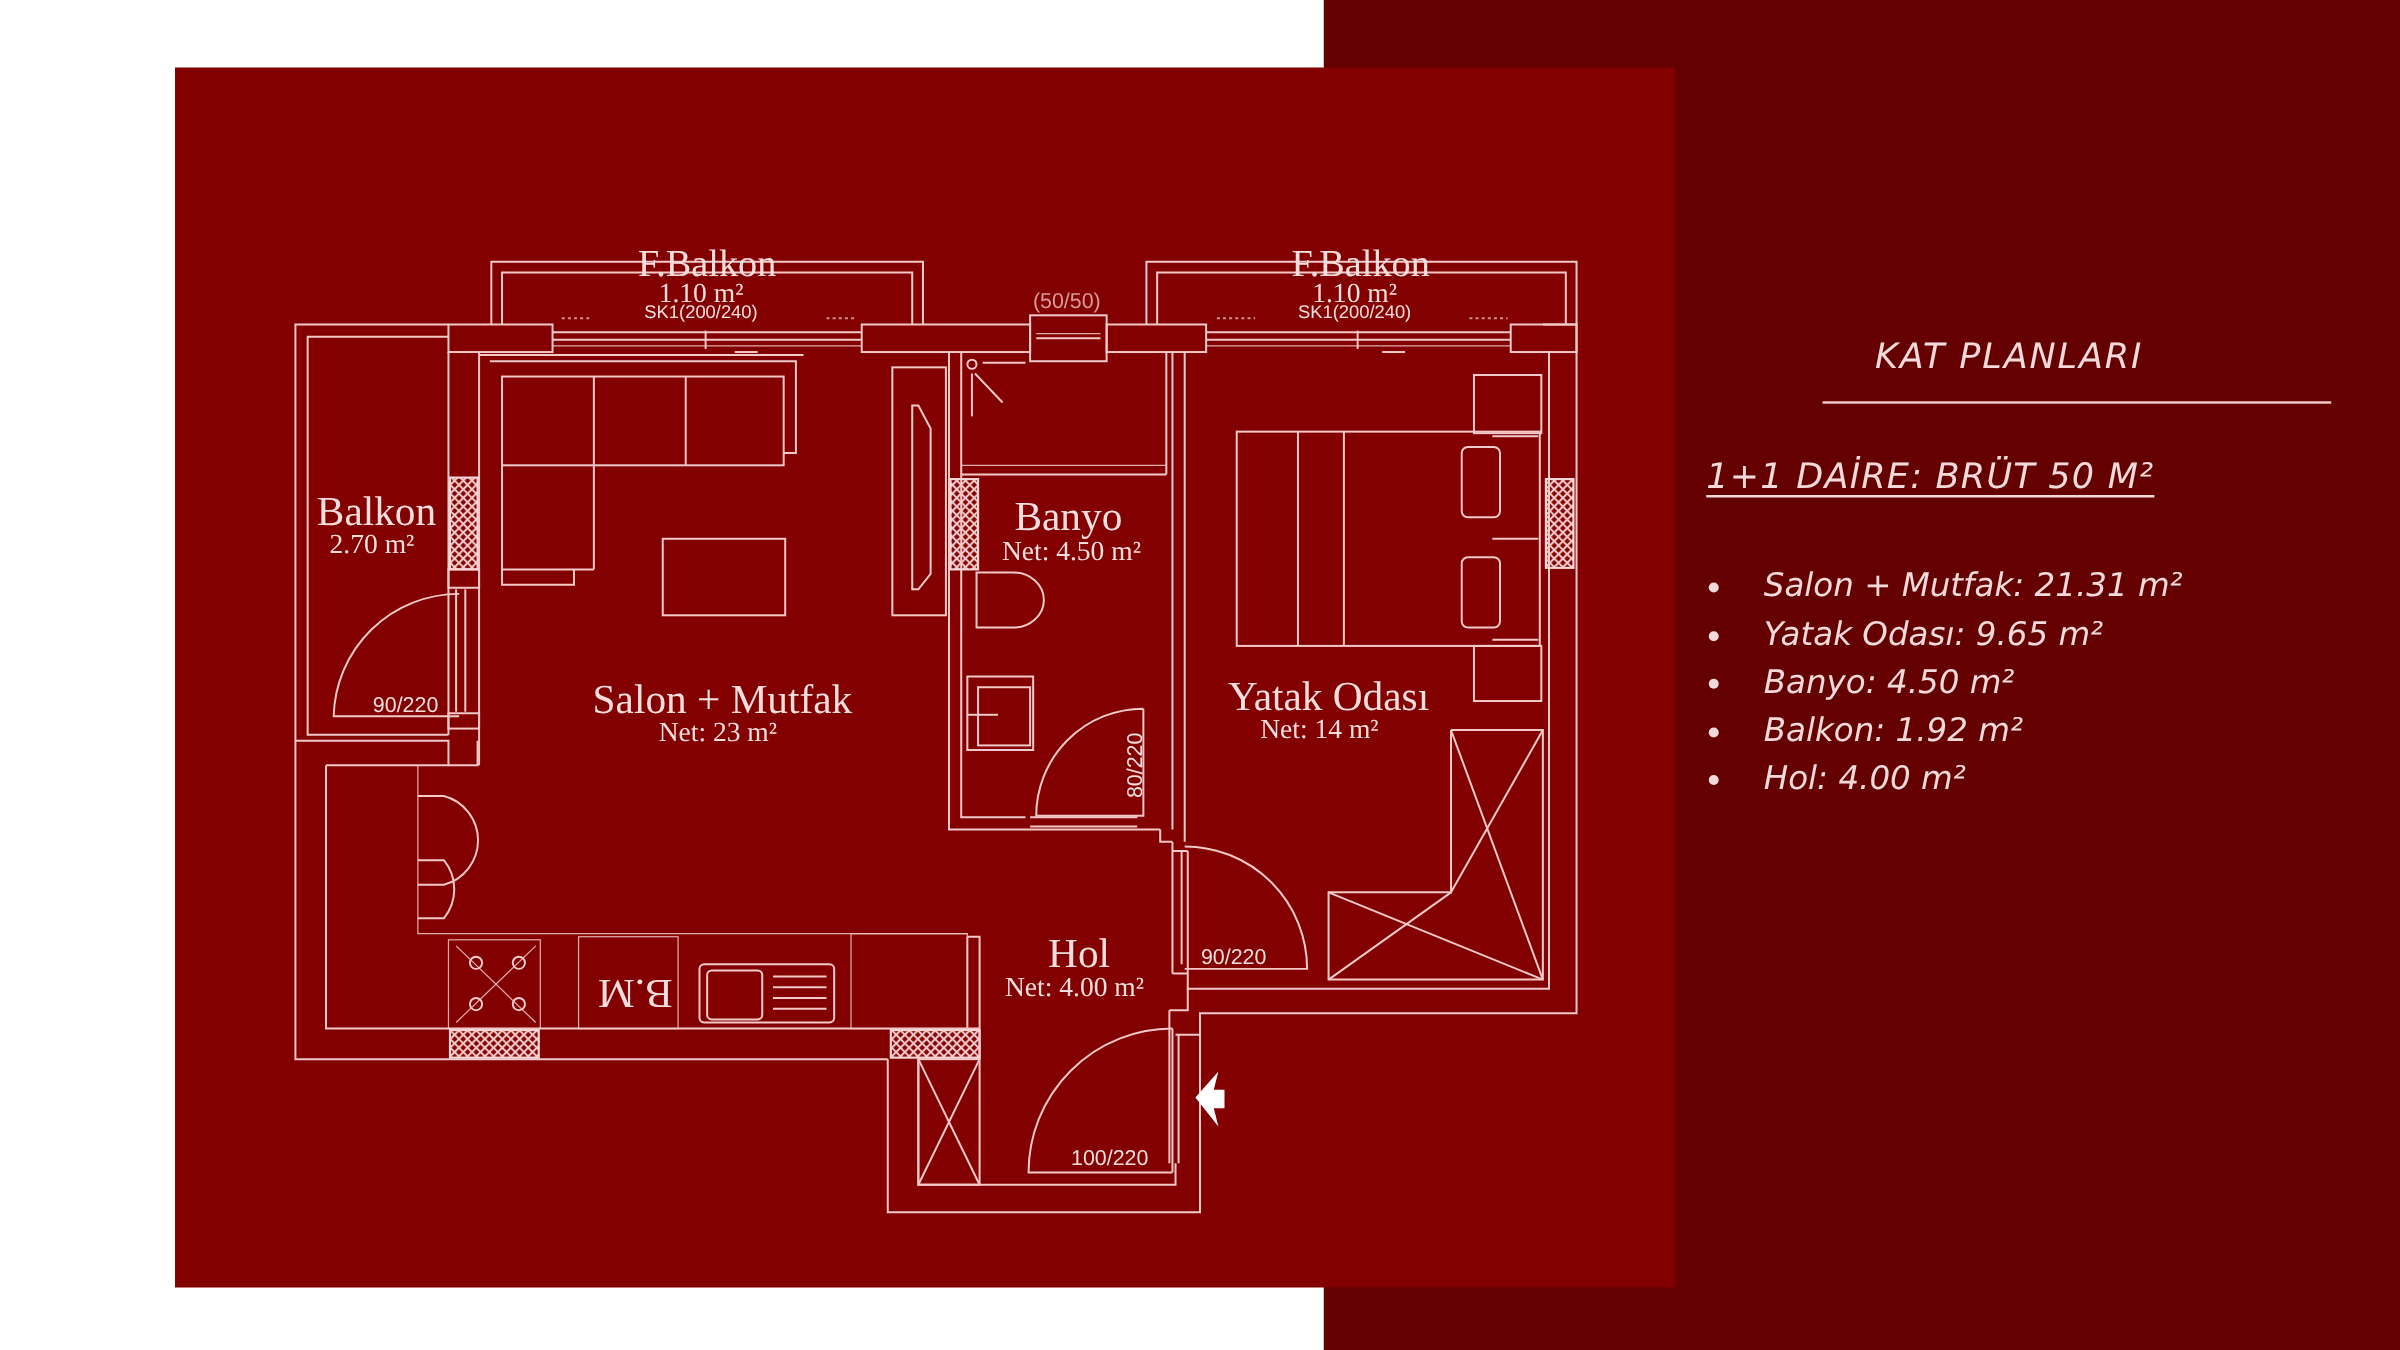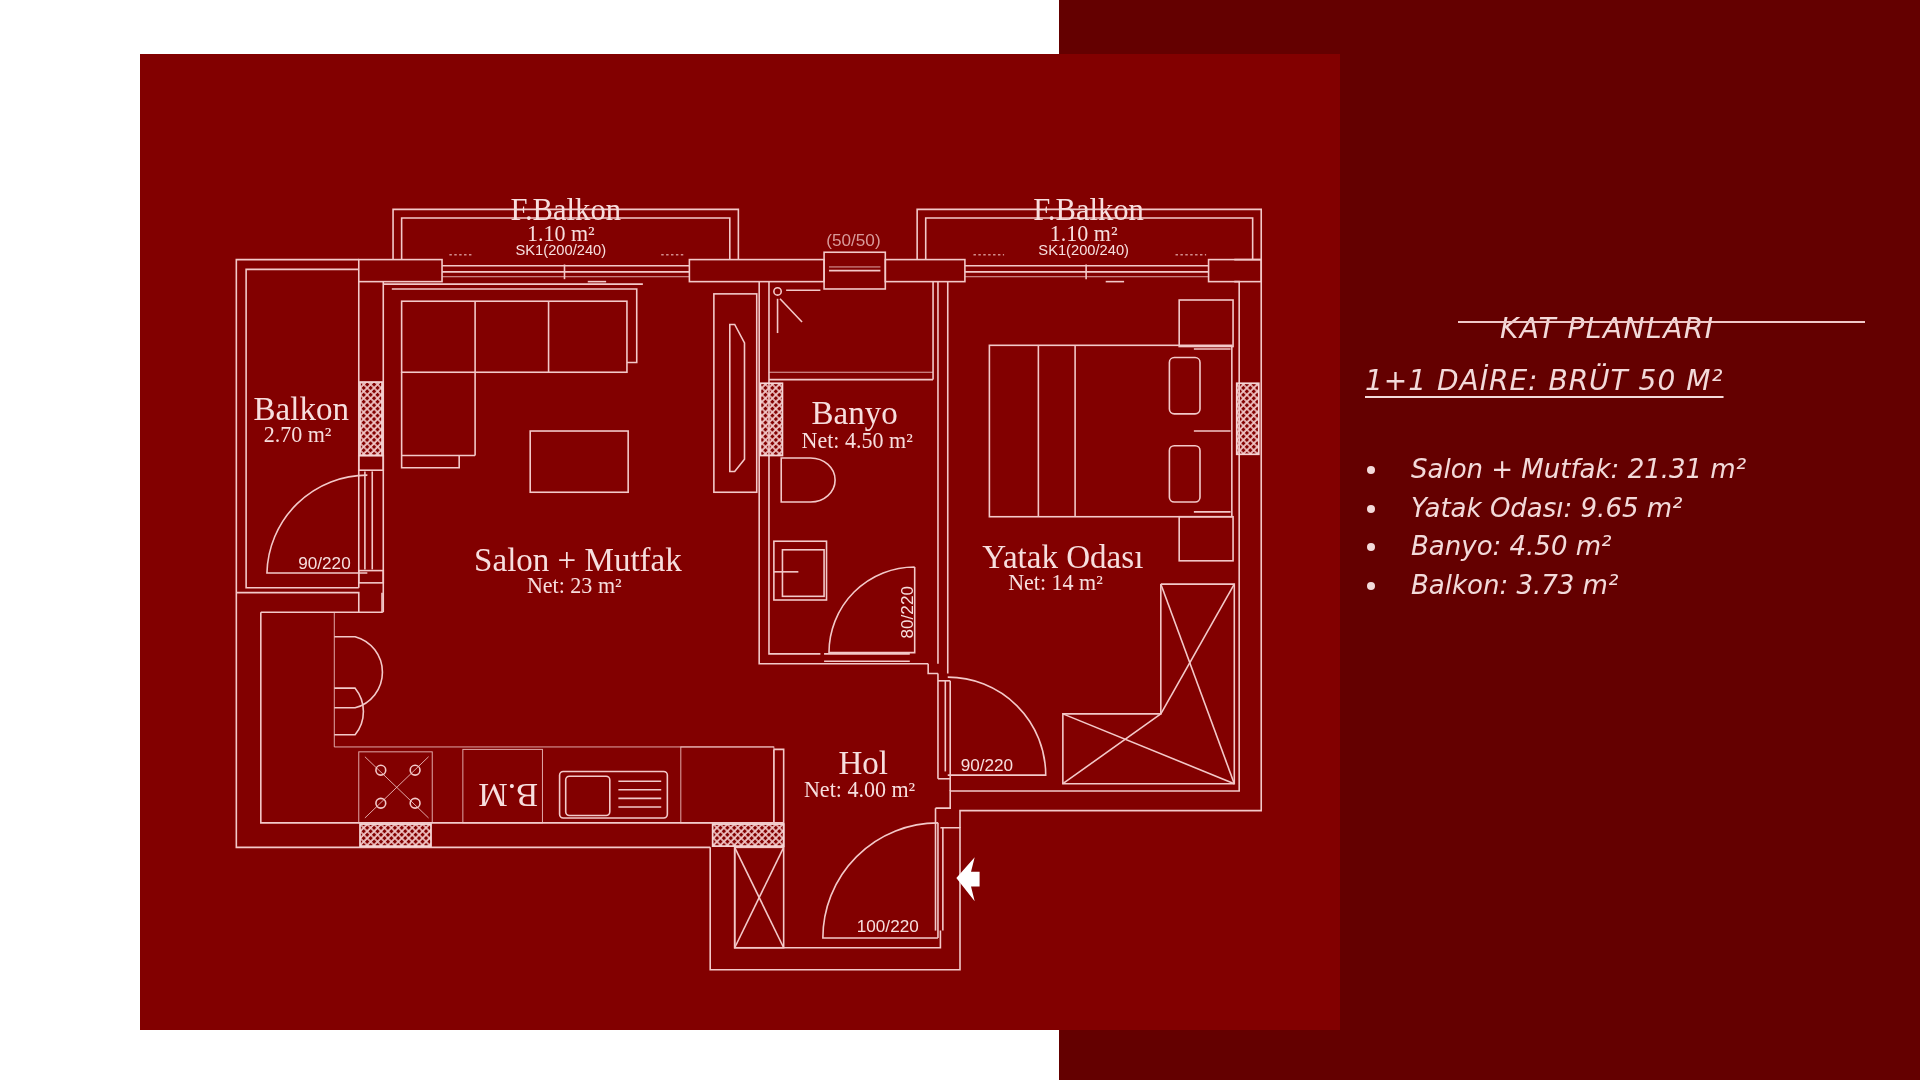--- a/index.html
+++ b/index.html
@@ -15,21 +15,21 @@
   .plan .dash { stroke-dasharray:2 2; opacity:0.7; }
   .plan text { fill:#f7dede; stroke:none; }
   .plan .room { font-family:"Liberation Serif", serif; font-size:27px; }
   .plan .net { font-family:"Liberation Serif", serif; font-size:18px; }
   .plan .fb { font-family:"Liberation Serif", serif; font-size:25px; }
   .plan .sk { font-family:"Liberation Sans Narrow","Liberation Sans", sans-serif; font-size:12px; }
   .plan .door { font-family:"Liberation Sans", sans-serif; font-size:14px; }
   .plan .paren { font-family:"Liberation Sans", sans-serif; font-size:14px; fill:#d89a9a; }
 
   .side { position:absolute; left:1360px; top:0; width:520px; color:#f3dada; font-family:"DejaVu Sans", sans-serif; }
-  .kat-title { position:absolute; left:140px; top:268px; font-size:28px; font-weight:300; font-style:italic; letter-spacing:1.5px; color:#f3dada; white-space:nowrap;margin-top:44px; }
+  .kat-title { position:absolute; left:140px; top:268px; font-size:28px; font-weight:300; font-style:italic; letter-spacing:1.5px; color:#f3dada; white-space:nowrap; }
   .kat-rule { position:absolute; left:98px; top:321px; width:407px; height:2px; background:#f0c8c8; }
   .unit-title { position:absolute; left:5px; top:364px; font-size:28px; font-style:italic; font-weight:300; letter-spacing:1px; color:#f3dada; text-decoration:underline; text-underline-offset:6px; text-decoration-thickness:2px; white-space:nowrap; }
   .area-list { position:absolute; left:0; top:450px; margin:0; padding:0; list-style:none; }
   .area-list li { position:relative; height:38.5px; line-height:38px; font-size:26px; font-style:italic; font-weight:300; color:#f3dada; white-space:nowrap; padding-left:51px; }
   .area-list li .bullet { position:absolute; left:7px; top:16px; width:8px; height:8px; border-radius:50%; background:#f3dada; }
 </style>
 </head>
 <body>
 
 <div class="bg-white"></div>
@@ -251,15 +251,16 @@
 </svg>
 
 <div class="side">
   <div class="kat-title">KAT PLANLARI</div>
   <div class="kat-rule"></div>
   <div class="unit-title">1+1 DAİRE: BRÜT 50 M²</div>
   <ul class="area-list">
     <li><span class="bullet"></span><span>Salon + Mutfak: 21.31 m²</span></li>
     <li><span class="bullet"></span><span>Yatak Odası: 9.65 m²</span></li>
     <li><span class="bullet"></span><span>Banyo: 4.50 m²</span></li>
-    <li><span class="bullet"></span><span>Balkon: 3.73 m²</span></li>
+    <li><span class="bullet"></span><span>Balkon: 1.92 m²</span></li>
+    <li><span class="bullet"></span><span>Hol: 4.00 m²</span></li>
   </ul>
 </div>
 
 </body></html>

